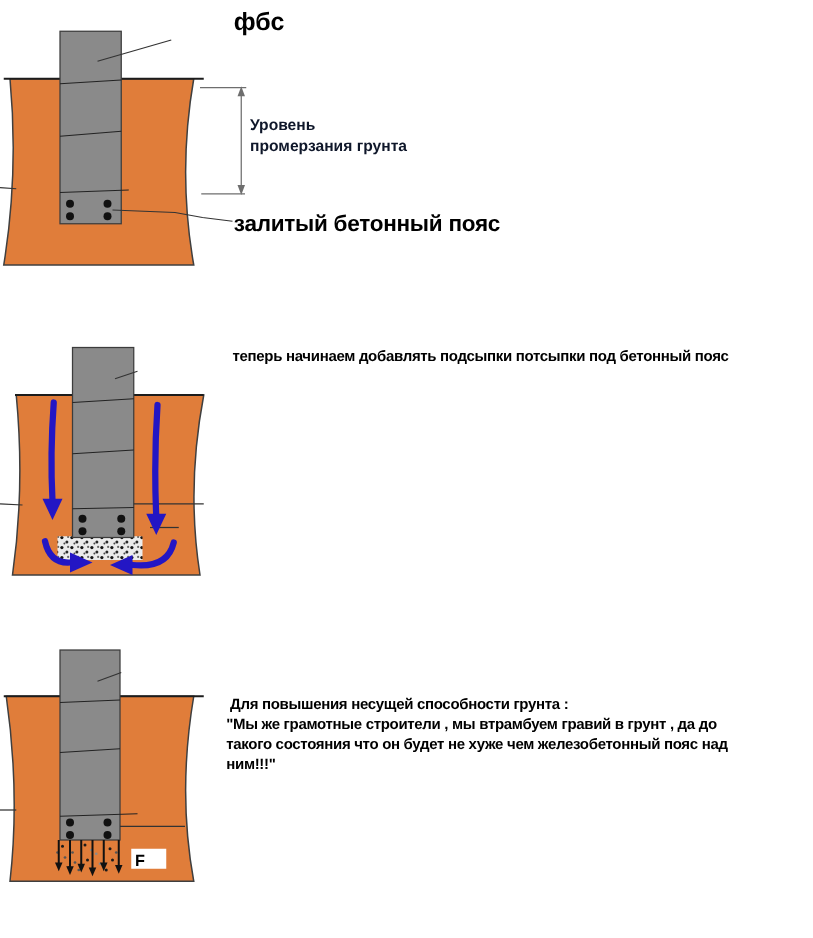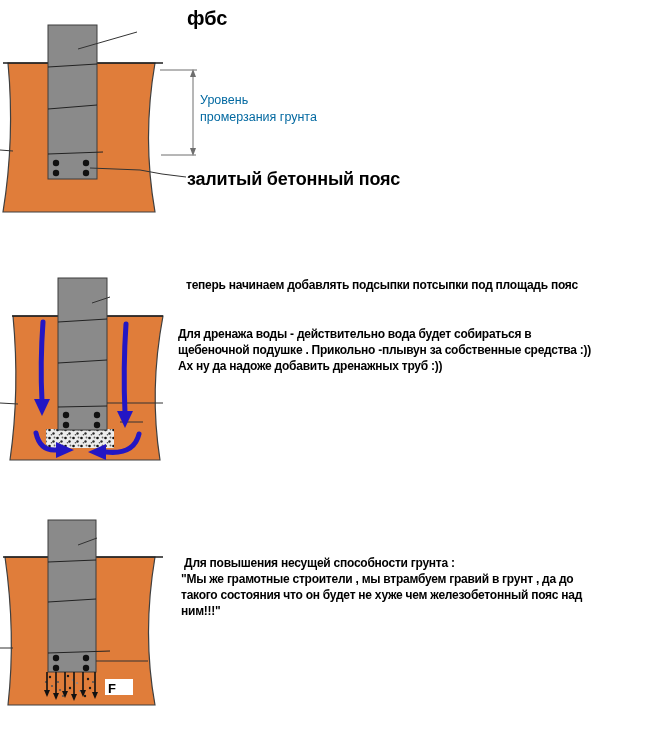--- a/index.html
+++ b/index.html
@@ -19,21 +19,21 @@
   .rebar{fill:#111;}
   .water{stroke:var(--water);stroke-width:5;fill:none;stroke-linecap:round;}
   .waterhead{fill:var(--water);}
   .farrow{stroke:#111;stroke-width:1.6;fill:none;}
   .fhead{fill:#111;}
   .sp1{fill:#1a1a1a;}.sp2{fill:#555;}.sp3{fill:#8a8a8a;}
   .fbox{fill:#fff;}
   
   .lbl{position:absolute;color:#000;white-space:pre;}
   .lbl-fbs{left:145px;top:7px;font-size:20px;font-weight:bold;margin-left:42px;}
-  .lbl-frost{left:200px;top:92px;font-size:12.5px;line-height:17px;color:#0369a1;font-weight:normal;}
+  .lbl-frost{left:200px;top:92px;font-size:12.5px;line-height:17px;color:#0f172a;font-weight:bold;}
   .lbl-belt{left:187px;top:169px;font-size:18px;font-weight:bold;letter-spacing:-0.2px;}
   .lbl-F{left:108px;top:681px;font-size:13px;font-weight:bold;}
   .txt{position:absolute;font-size:12px;line-height:16px;font-weight:bold;letter-spacing:-0.25px;color:#000;white-space:pre;}
   .txt-caption{left:186px;top:277px;}
   .txt-drainage{left:178px;top:326px;}
   .txt-bearing{left:181px;top:555px;}
   .txt-q1{left:181px;top:611px;}
   .txt-q2{left:181px;top:655px;}
   .txt-force{left:178px;top:696px;}
 </style>
@@ -168,22 +168,19 @@
     </g>
     <rect class="fbox" x="105" y="167" width="28" height="16"></rect>
   </svg>
 
   <div class="lbl lbl-fbs">фбс</div>
   <div class="lbl lbl-frost">Уровень
 промерзания грунта</div>
   <div class="lbl lbl-belt">залитый бетонный пояс</div>
   <div class="lbl lbl-F">F</div>
 
-  <div class="txt txt-caption">теперь начинаем добавлять подсыпки потсыпки под площадь пояс</div>
-  <div class="txt txt-drainage">Для дренажа воды - действительно вода будет собираться в
-щебеночной подушке . Прикольно -плывун за собственные средства :))
-Ах ну да надоже добавить дренажных труб :))</div>
+  <div class="txt txt-caption">теперь начинаем добавлять подсыпки потсыпки под бетонный пояс</div>
   <div class="txt txt-bearing"> Для повышения несущей способности грунта :
 "Мы же грамотные строители , мы втрамбуем гравий в грунт , да до
 такого состояния что он будет не хуже чем железобетонный пояс над
 ним!!!"</div>
 
 </div>
 
 </body></html>

